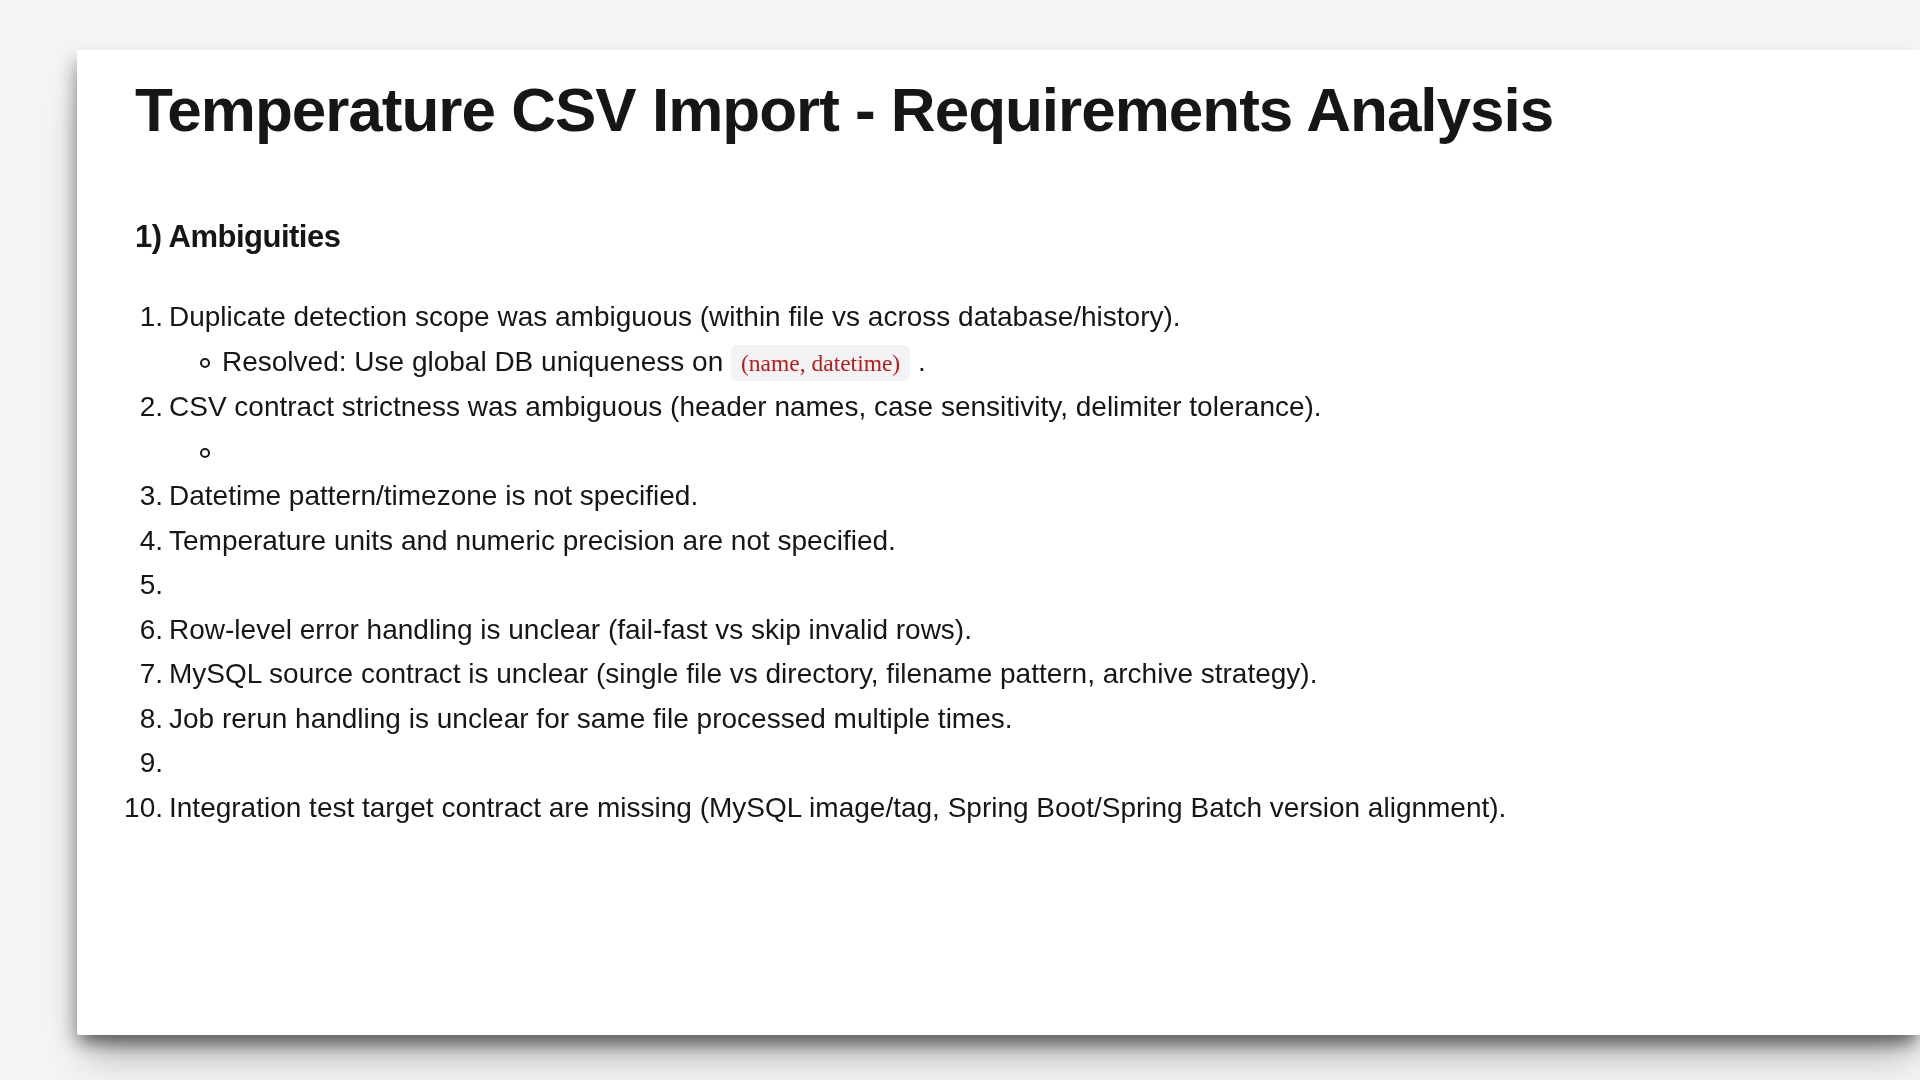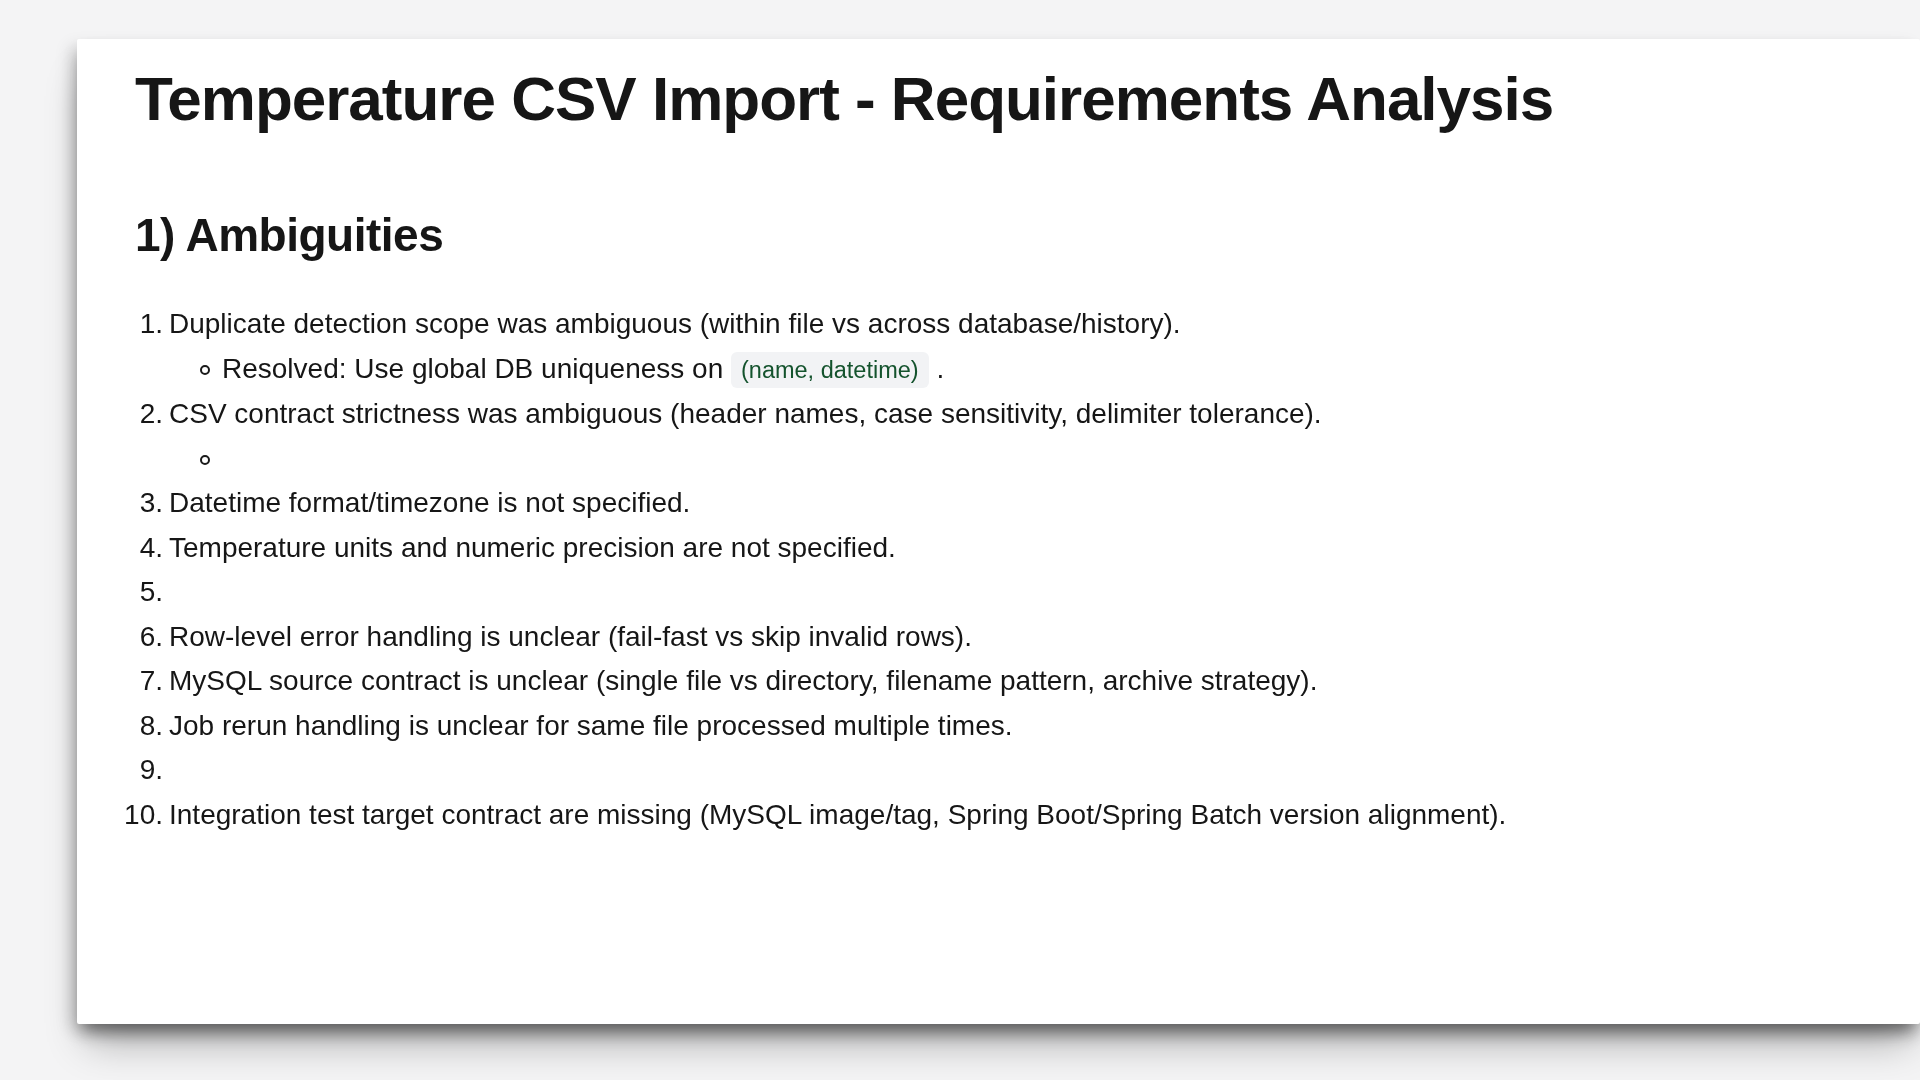--- a/index.html
+++ b/index.html
@@ -5,40 +5,40 @@
   * { margin: 0; padding: 0; box-sizing: border-box; }
   html, body {
     width: 1920px; height: 1080px;
     overflow: hidden;
     background: #f4f4f5;
     font-family: "Liberation Sans", sans-serif;
     color: #161616;
   }
   .card {
     position: absolute;
-    left: 77px; top: 39px;
+    left: 77px; top: 50px;
     width: 1843px; height: 985px;
     background: #ffffff;
     border-radius: 2px;
     box-shadow:
       -8px 6px 16px rgba(0,0,0,0.10),
       0 12px 16px -4px rgba(0,0,0,0.45),
       0 28px 38px -10px rgba(0,0,0,0.30);
   }
   .doc-title {
     margin: 24px 40px 0 58px;
     font-size: 62px;
     font-weight: 700;
     letter-spacing: -1px;
     line-height: 1.15;
     white-space: nowrap;
   }
   .section-heading {
     margin: 74px 0 0 58px;
-    font-size: 46px;
+    font-size: 31px;
     font-weight: 700;
     letter-spacing: -0.5px;
   }
   .list {
     margin-top: 40px;
     font-size: 28px;
     line-height: 44.5px;
   }
   .row {
     display: flex;
@@ -55,24 +55,24 @@
   .circle {
     display: inline-block;
     width: 10px; height: 10px;
     border: 2.5px solid #1a1a1a;
     border-radius: 50%;
     position: relative;
     top: -3px;
   }
   .txt strong { font-weight: 400; }
   .txt code {
-    font-family: Liberation Sans, sans-serif;
+    font-family: Liberation Serif, serif;
     font-size: 23.5px;
     background: #f2f3f5;
-    color: #14532d;
+    color: #b91c1c;
     padding: 5px 10px;
     border-radius: 6px;
     white-space: pre;
   }
 </style>
 </head>
 <body>
 
 <div class="card">
   <h1 class="doc-title">Temperature CSV Import - Requirements Analysis</h1>
@@ -88,21 +88,21 @@
       </div>
       <div class="row">
         <span class="num">2.</span>
         <span class="txt"><strong>CSV contract strictness</strong> was ambiguous (header names, case sensitivity, delimiter tolerance).</span>
       </div>
       <div class="row sub">
         <span class="marker"><span class="circle"></span></span>
       </div>
       <div class="row">
         <span class="num">3.</span>
-        <span class="txt"><strong>Datetime format/timezone</strong> is not specified.</span>
+        <span class="txt"><strong>Datetime pattern/timezone</strong> is not specified.</span>
       </div>
       <div class="row">
         <span class="num">4.</span>
         <span class="txt"><strong>Temperature units and numeric precision</strong> are not specified.</span>
       </div>
       <div class="row">
         <span class="num">5.</span>
       </div>
       <div class="row">
         <span class="num">6.</span>

